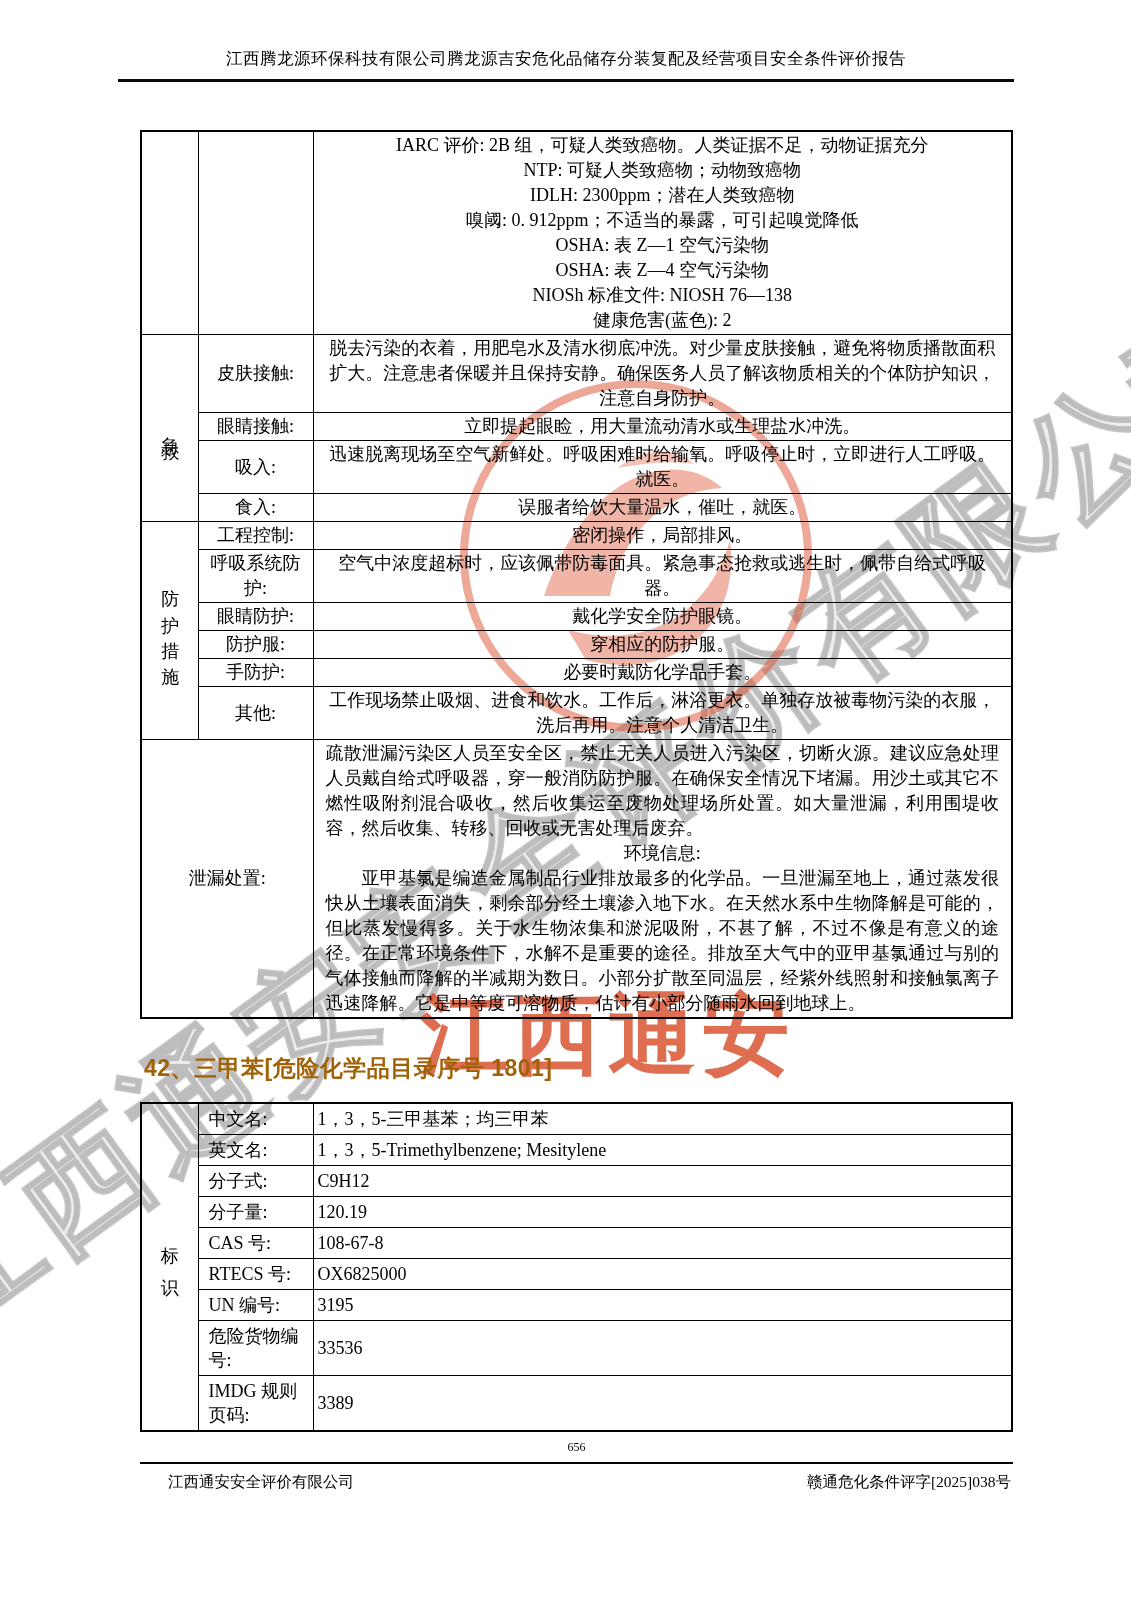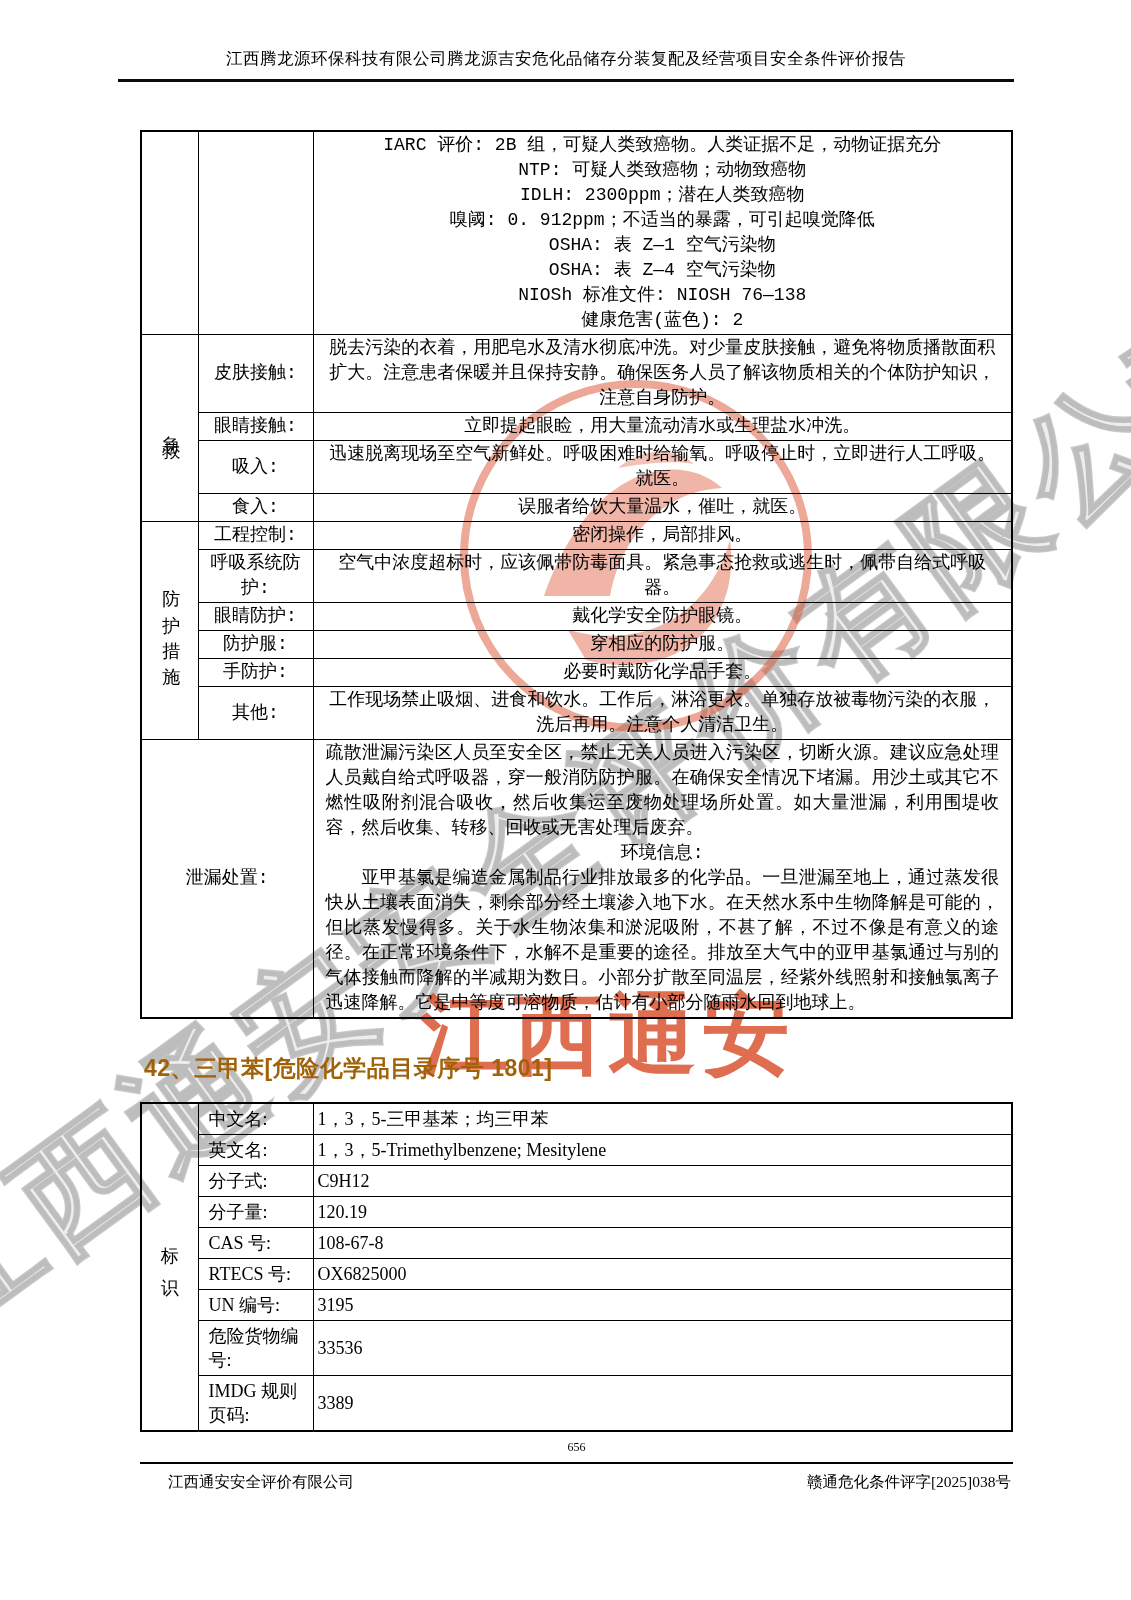--- a/index.html
+++ b/index.html
@@ -29,21 +29,21 @@
     position:absolute; left:420px; top:976px; z-index:1;
     font-size:88px; font-weight:bold; letter-spacing:6px;
     color:#d94f2b; opacity:0.82; pointer-events:none;
     font-family:"Liberation Serif","DejaVu Serif",serif;
   }
   
   .content { position:absolute; left:140px; top:130px; width:873px; z-index:2; }
   table { border-collapse:collapse; table-layout:fixed; width:873px; background:transparent; }
   .t1, .t2 { border:2px solid #000; }
   td { border:1px solid #000; font-size:18px; vertical-align:middle; }
-  .t1 td { line-height:25px; padding:1px 12px;font-family:Liberation Mono, monospace; }
+  .t1 td { line-height:25px; padding:1px 12px; }
   .t1 td.cat { text-align:center; padding:1px 2px; }
   .t1 td.lbl { text-align:center; padding:1px 6px;margin-top:20px; }
   .center { text-align:center; }
   .p-just { text-align:justify; }
   .p-indent { text-indent:2em; }
   .vert { writing-mode:vertical-rl; text-orientation:upright; display:inline-block; }
   .ls-small { letter-spacing:6px; }
   .ls-mid { letter-spacing:26px; }
   .ls-big { letter-spacing:32px; }
   .spill-cell { padding:4px 12px; }

